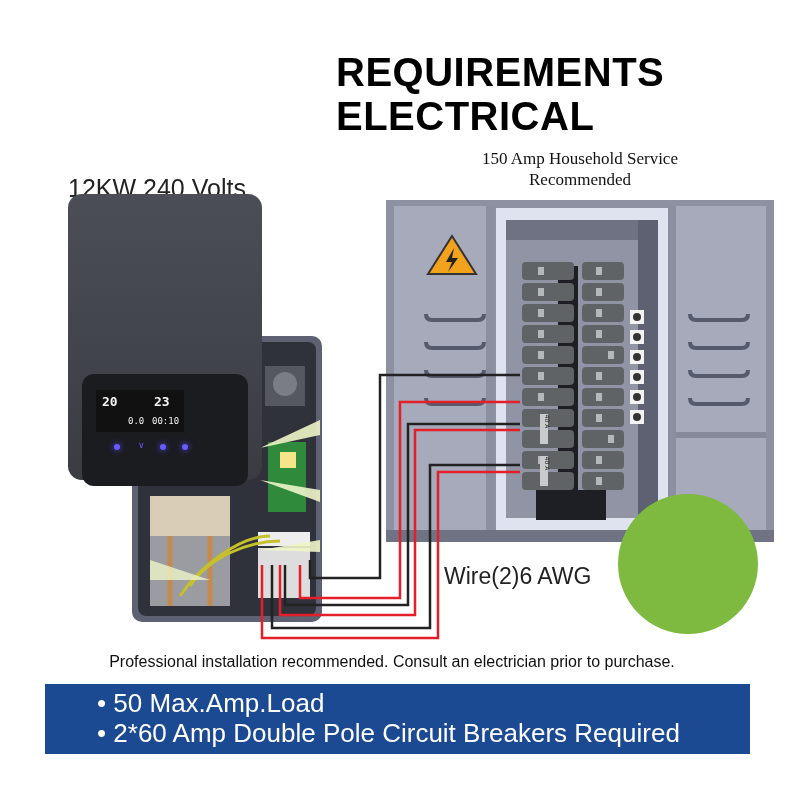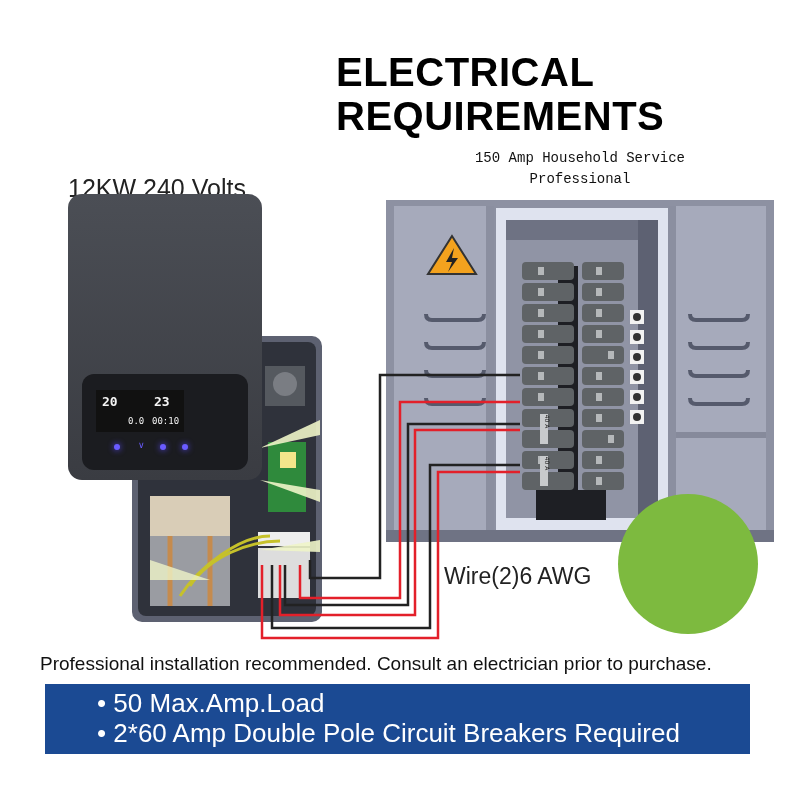--- a/index.html
+++ b/index.html
@@ -1,36 +1,36 @@
 <!DOCTYPE html>
 <html><head>
 <meta charset="utf-8">
 <style>
   html,body{margin:0;padding:0;background:#fff;}
   body{width:800px;height:800px;position:relative;overflow:hidden;font-family:"DejaVu Sans",sans-serif;}
   .abs{position:absolute;}
   .title{left:336px;top:50px;font-family:"Liberation Sans",sans-serif;font-weight:bold;font-size:40px;line-height:44px;color:#000;letter-spacing:0.5px;}
-  .service{left:440px;top:148px;width:280px;text-align:center;font-family:Liberation Mono, monospace;font-size:14px;line-height:21px;color:#111;}
+  .service{left:440px;top:148px;width:280px;text-align:center;font-family:Liberation Serif, serif;font-size:17px;line-height:21px;color:#111;}
   .kw{left:68px;top:174px;font-family:"Liberation Sans",sans-serif;font-size:25px;color:#222;}
   .wire-label{left:444px;top:563px;font-family:"Liberation Sans",sans-serif;font-size:23px;line-height:26px;color:#222;}
-  .disclaimer{left:40px;top:653px;width:720px;text-align:left;font-family:"Liberation Sans",sans-serif;font-size:19px;color:#111;}
+  .disclaimer{left:32px;top:653px;width:720px;text-align:center;font-family:"Liberation Sans",sans-serif;font-size:16px;color:#111;}
   .banner{left:45px;top:684px;width:705px;height:70px;background:#1b4a93;color:#fff;font-family:"Liberation Sans",sans-serif;font-size:26px;line-height:30px;padding:4px 0 12px 52px;box-sizing:border-box;}
   .banner div{white-space:nowrap;}
   .green{left:618px;top:494px;width:140px;height:140px;border-radius:50%;background:#7dba3f;}
 </style>
 </head>
 <body>
 
 <div class="abs title">
+  <div>REQUIREMENTS</div>
   <div>ELECTRICAL</div>
-  <div>REQUIREMENTS</div>
 </div>
 <div class="abs service">
   <div>150 Amp Household Service</div>
-  <div>Professional</div>
+  <div>Recommended</div>
 </div>
 <div class="abs kw">12KW 240 Volts</div>
 
 <svg class="abs" style="left:386px;top:200px" width="400" height="350">
   <rect x="0" y="0" width="388" height="340" fill="#8d91a2"></rect>
   <rect x="8" y="6" width="96" height="324" fill="#a6aabb"></rect>
   <rect x="100" y="6" width="8" height="324" fill="#8b8fa0"></rect>
   <rect x="290" y="6" width="90" height="324" fill="#a6aabb"></rect>
   <rect x="282" y="6" width="8" height="324" fill="#8b8fa0"></rect>
   <rect x="290" y="232" width="90" height="6" fill="#868a9b"></rect>
@@ -154,21 +154,21 @@
     <polyline points="520,375 380,375 380,578 310,578 310,560" stroke="#222"></polyline>
     <polyline points="520,402 400,402 400,598 300,598 300,565" stroke="#e3202a"></polyline>
     <polyline points="520,424 408,424 408,605 285,605 285,565" stroke="#222"></polyline>
     <polyline points="520,430 415,430 415,615 280,615 280,565" stroke="#e3202a"></polyline>
     <polyline points="520,465 430,465 430,628 272,628 272,565" stroke="#222"></polyline>
     <polyline points="520,472 438,472 438,638 262,638 262,565" stroke="#e3202a"></polyline>
   </g>
 </svg>
 
 <div class="abs" style="left:68px;top:194px;width:194px;height:286px;border-radius:14px;background:linear-gradient(180deg,#4b4e55,#3a3c42);">
-  <div class="abs" style="left:14px;top:180px;width:166px;height:96px;border-radius:12px;background:#1b1c20;">
+  <div class="abs" style="left:14px;top:180px;width:166px;height:112px;border-radius:12px;background:#1b1c20;">
     <div class="abs" style="left:14px;top:16px;width:88px;height:42px;background:#111;color:#f4f4f4;font-family:'DejaVu Sans Mono',monospace;">
       <span class="abs" style="left:6px;top:4px;font-size:13px;font-weight:bold">20</span>
       <span class="abs" style="left:58px;top:4px;font-size:13px;font-weight:bold">23</span>
       <span class="abs" style="left:32px;top:26px;font-size:9px">0.0</span>
       <span class="abs" style="left:56px;top:26px;font-size:9px">00:10</span>
     </div>
     <span class="abs" style="left:32px;top:70px;width:6px;height:6px;border-radius:50%;background:#6a5bff;box-shadow:0 0 6px #5b4cff"></span>
     <span class="abs" style="left:56px;top:66px;color:#6a5bff;font-size:9px">∨</span>
     <span class="abs" style="left:78px;top:70px;width:6px;height:6px;border-radius:50%;background:#6a5bff;box-shadow:0 0 6px #5b4cff"></span>
     <span class="abs" style="left:100px;top:70px;width:6px;height:6px;border-radius:50%;background:#6a5bff;box-shadow:0 0 6px #5b4cff"></span>

